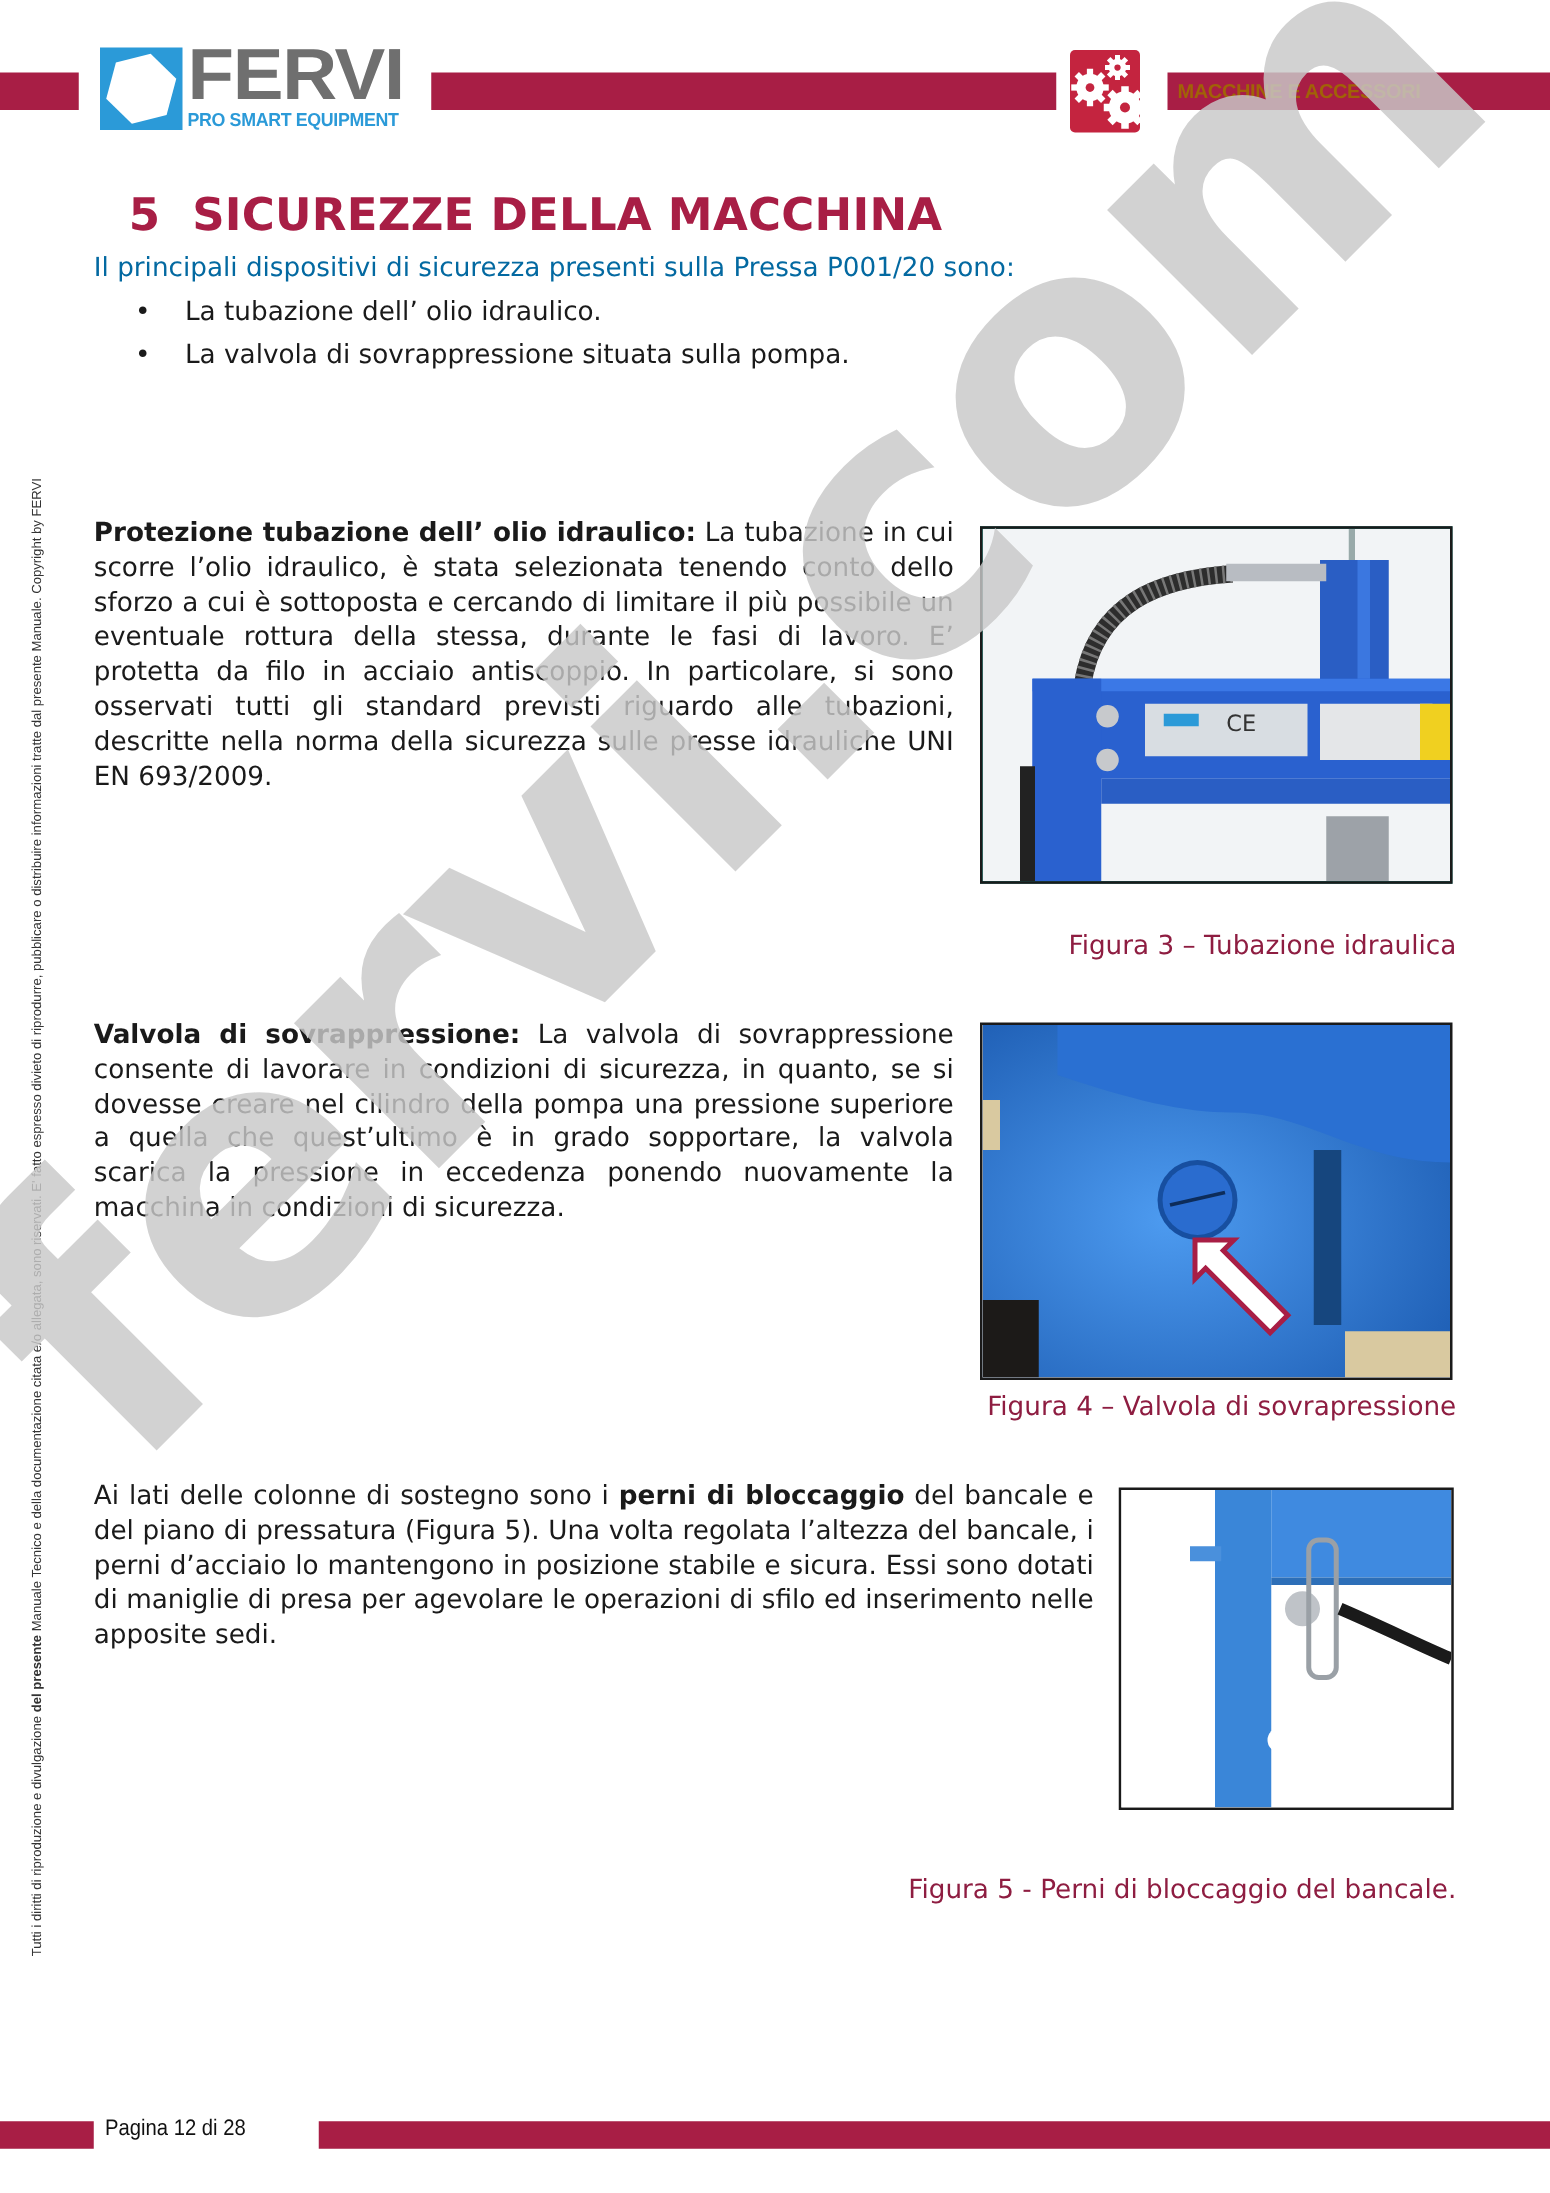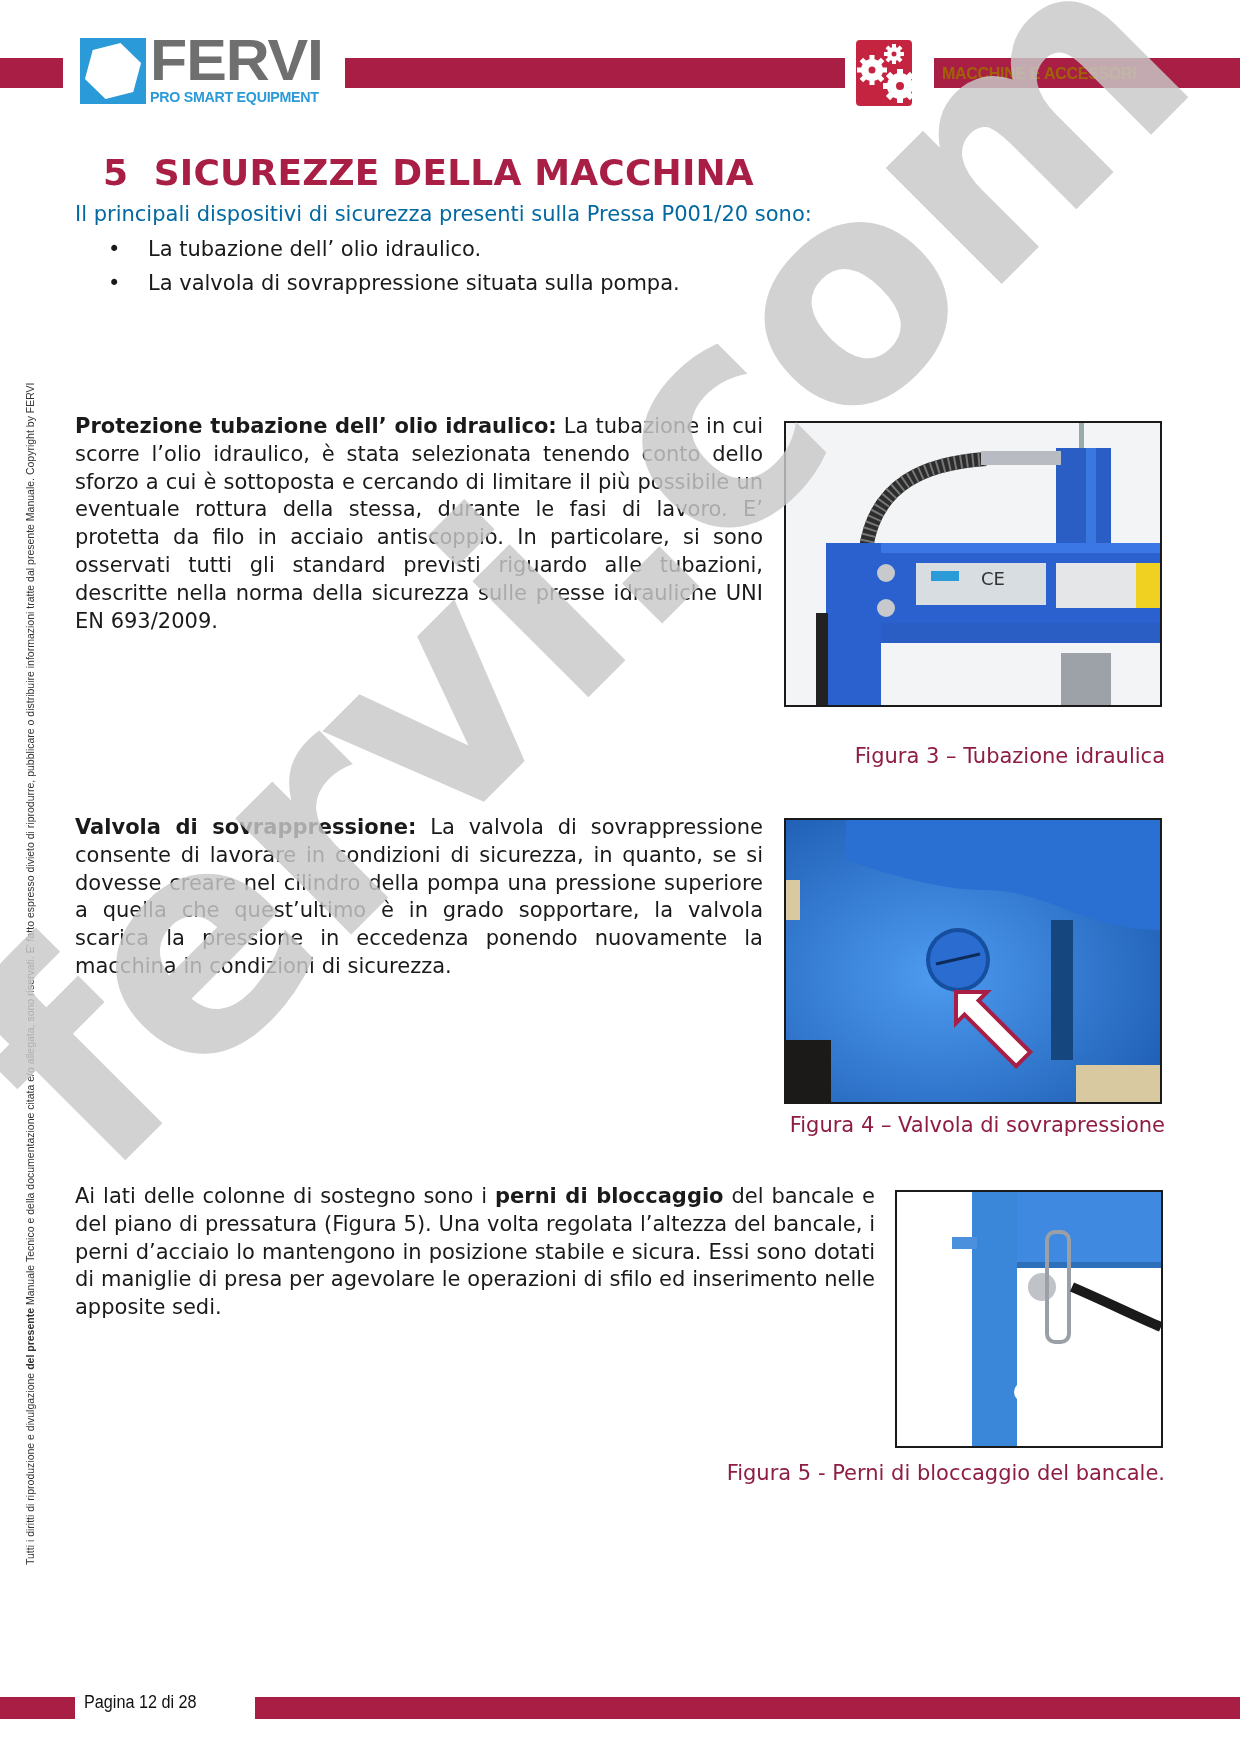--- a/index.html
+++ b/index.html
@@ -187,19 +187,19 @@
     <rect x="75" y="0" width="45" height="254" fill="#3a86d8"></rect>
     <rect x="120" y="0" width="144" height="70" fill="#3f8ae0"></rect>
     <rect x="55" y="45" width="25" height="12" fill="#4a90dc"></rect>
     <rect x="120" y="70" width="144" height="6" fill="#2d6fb8"></rect>
     <circle cx="145" cy="95" r="14" fill="#bfc3c8"></circle>
     <rect x="150" y="40" width="22" height="110" rx="8" fill="none" stroke="#9aa0a6" stroke-width="4"></rect>
     <path d="M175 95 C 210 110, 240 125, 264 135" stroke="#1a1a1a" stroke-width="10" fill="none"></path>
     <circle cx="127" cy="200" r="10" fill="#ffffff"></circle>
   </svg>
 </div>
-<div class="caption" style="right:75px; top:1461px;">Figura 5 - Perni di bloccaggio del bancale.</div>
+<div class="caption" style="right:75px; top:1499px;">Figura 5 - Perni di bloccaggio del bancale.</div>
 
 <div class="watermark">fervi.com</div>
 
 <div class="band" style="left:0; top:1697px; width:75px; height:22px;"></div>
 <div class="page-num">Pagina 12 di 28</div>
 <div class="band" style="left:255px; top:1697px; width:985px; height:22px;"></div>
 
 </body></html>

